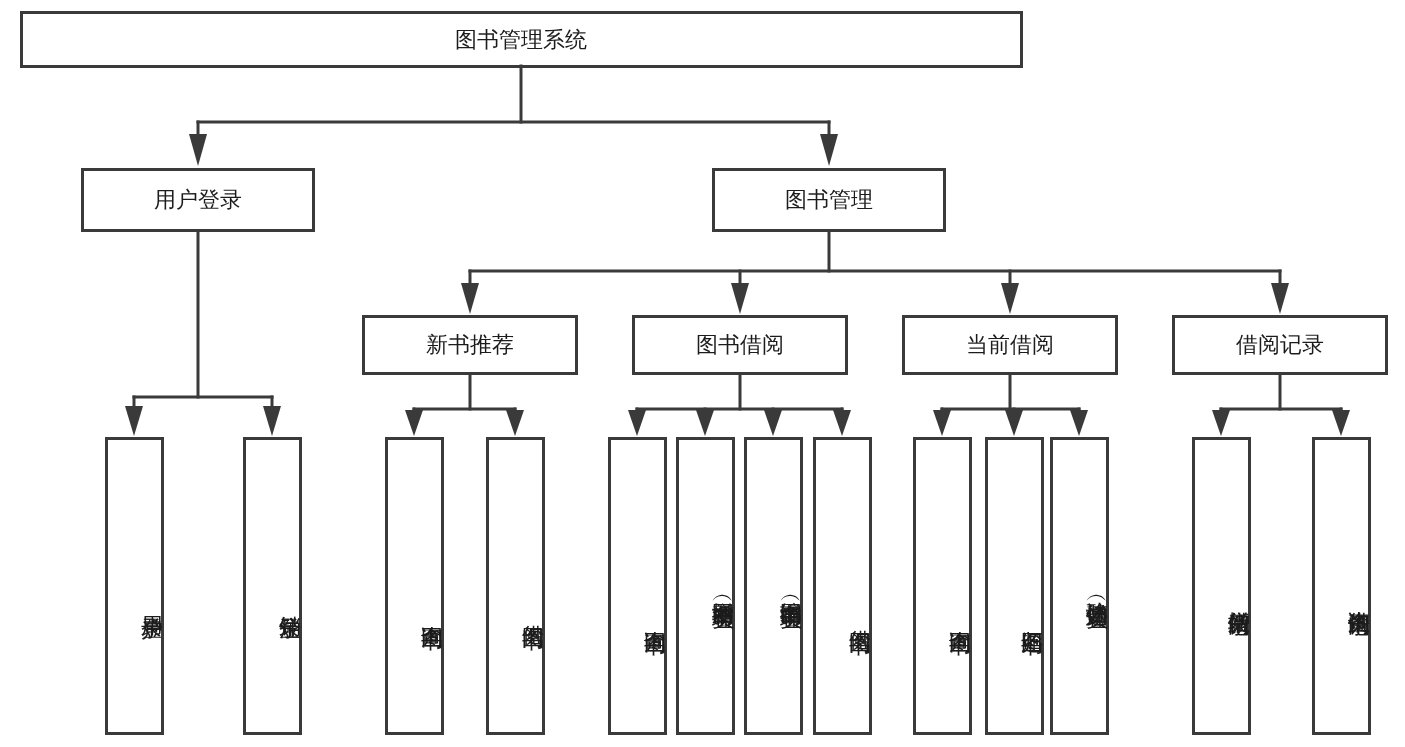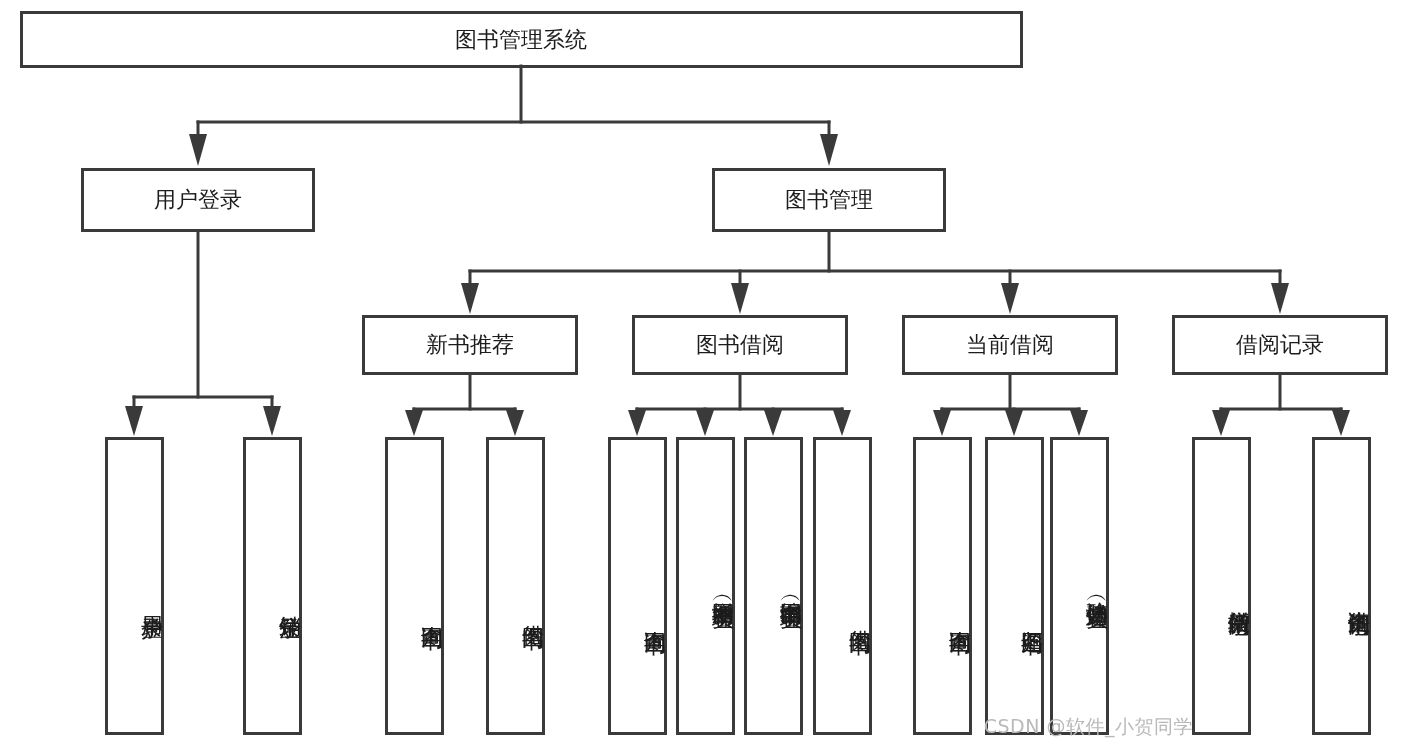--- a/index.html
+++ b/index.html
@@ -229,15 +229,14 @@
 
   <div class="leaf-box" style="left:1050px; top:437px; width:59px; height:298px;"></div>
   <div class="leaf-label" style="left:1050px; top:444px; width:59px; height:288px;">确认归还（管理员）</div>
 
   <div class="leaf-box" style="left:1192px; top:437px; width:59px; height:298px;"></div>
   <div class="leaf-label" style="left:1192px; top:462px; width:59px; height:268px;">新增借阅记录</div>
 
   <div class="leaf-box" style="left:1312px; top:437px; width:59px; height:298px;"></div>
   <div class="leaf-label" style="left:1312px; top:462px; width:59px; height:268px;">查询借阅记录</div>
 
-  <div class="watermark">CSDN @软件_小贺同学</div>
 
 </div>
 
 </body></html>

